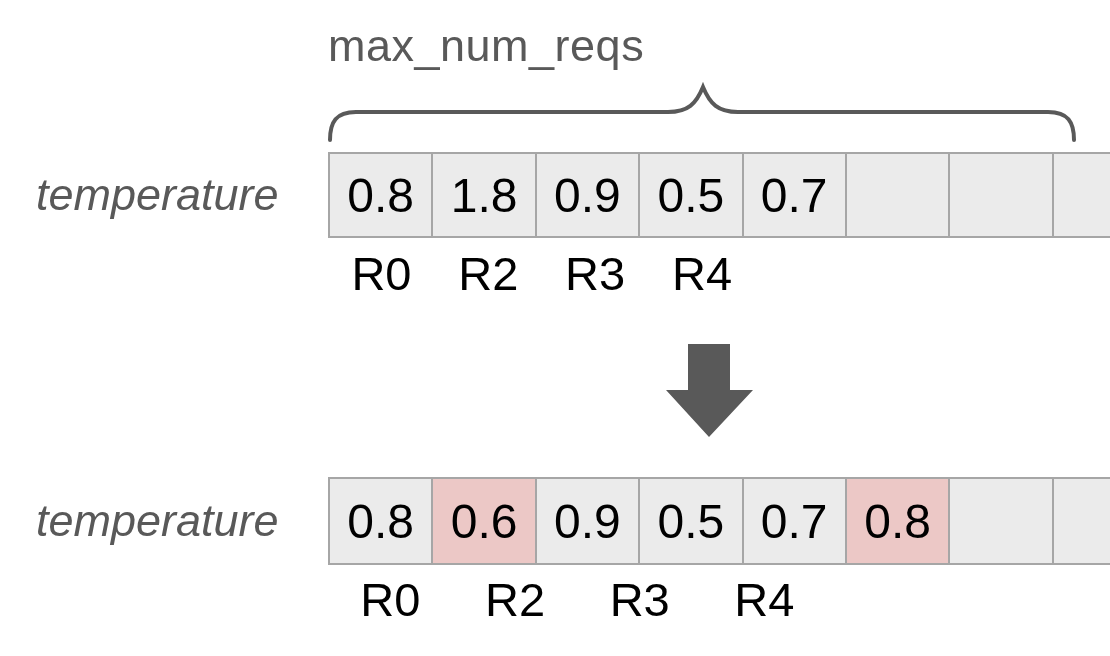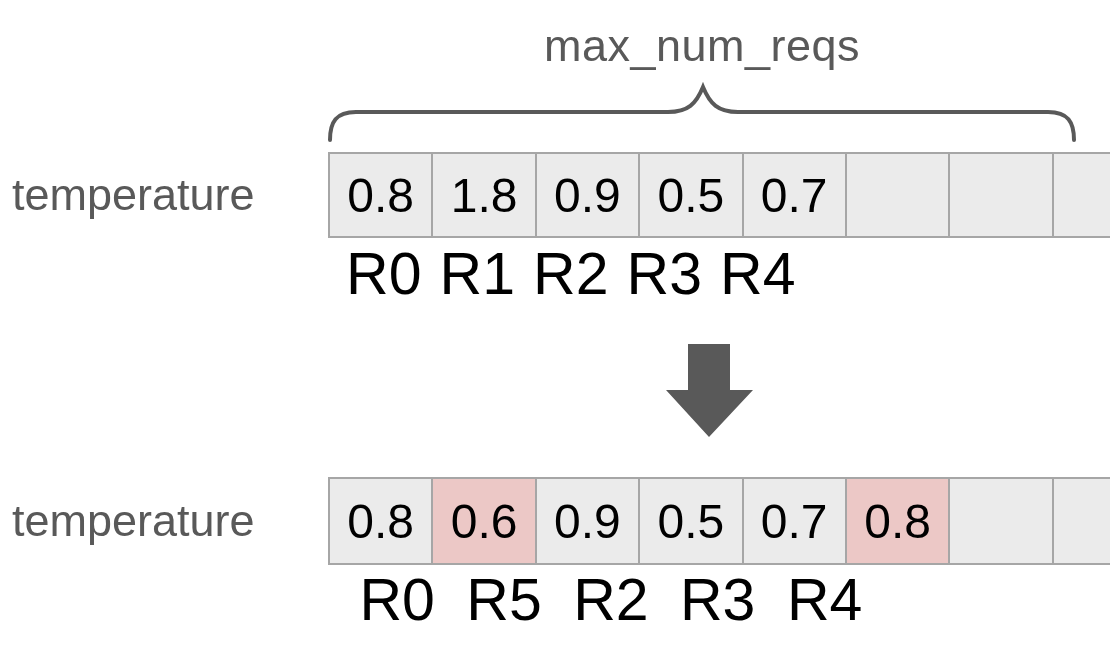--- a/index.html
+++ b/index.html
@@ -13,31 +13,32 @@
   html,body{background:#ffffff;}
   .canvas{
     position:relative;
     width:1110px;height:656px;
     background:#ffffff;
     font-family:"Liberation Sans", sans-serif;
     overflow:hidden;
   }
   .brace-label{
     position:absolute;left:328px;top:20px;width:748px;
-    text-align:center;
+    text-align:left;
     font-size:45px;color:var(--text-gray);
     letter-spacing:0.5px;
     white-space:nowrap;
   }
   .brace-svg{position:absolute;left:326px;top:82px;}
   .row-label{
-    position:absolute;left:12px;width:300px;
+    position:absolute;left:36px;width:300px;
     text-align:left;
     font-size:45px;color:var(--text-gray);
     white-space:nowrap;
+    font-style:italic;
   }
   .row-label.r1{top:152px;line-height:86px;}
   .row-label.r2{top:477px;line-height:88px;}
   .cells{
     position:absolute;left:328px;width:829px;
     display:flex;
     border:2px solid var(--cell-border);
   }
   .cells.r1{top:152px;height:86px;}
   .cells.r2{top:477px;height:88px;}
@@ -52,22 +53,22 @@
   .cell:last-child{border-right:none;}
   .cell.highlight{background:var(--highlight-bg);}
   .indices{
     position:absolute;left:328px;width:748px;
     display:flex;
   }
   .indices.r1{top:248px;}
   .indices.r2{top:574px;}
   .index-slot{
     flex:1 1 0;
-    text-align:right;
-    font-size:59px;color:#000000;
+    text-align:center;
+    font-size:47px;color:#000000;
     line-height:52px;
     white-space:nowrap;
   }
   .arrow-svg{position:absolute;left:664px;top:344px;}
   .transition-note{
     position:absolute;left:828px;top:324px;width:252px;
     text-align:center;
     font-size:45px;color:var(--text-gray);
     line-height:53px;
     white-space:nowrap;
@@ -90,21 +91,20 @@
     <div class="cell">1.8</div>
     <div class="cell">0.9</div>
     <div class="cell">0.5</div>
     <div class="cell">0.7</div>
     <div class="cell"></div>
     <div class="cell"></div>
     <div class="cell"></div>
   </div>
   <div class="indices r1">
     <div class="index-slot">R0</div>
-    <div class="index-slot">R1</div>
     <div class="index-slot">R2</div>
     <div class="index-slot">R3</div>
     <div class="index-slot">R4</div>
     <div class="index-slot"></div>
     <div class="index-slot"></div>
     <div class="index-slot"></div>
   </div>
 
   <svg class="arrow-svg" width="92" height="94" viewBox="0 0 92 94">
     <polygon points="24,0 66,0 66,46 89,46 45,93 2,46 24,46" fill="#595959"></polygon>
@@ -116,21 +116,20 @@
     <div class="cell highlight">0.6</div>
     <div class="cell">0.9</div>
     <div class="cell">0.5</div>
     <div class="cell">0.7</div>
     <div class="cell highlight">0.8</div>
     <div class="cell"></div>
     <div class="cell"></div>
   </div>
   <div class="indices r2">
     <div class="index-slot">R0</div>
-    <div class="index-slot">R5</div>
     <div class="index-slot">R2</div>
     <div class="index-slot">R3</div>
     <div class="index-slot">R4</div>
     <div class="index-slot"></div>
     <div class="index-slot"></div>
   </div>
 
 </div>
 
 </body></html>

